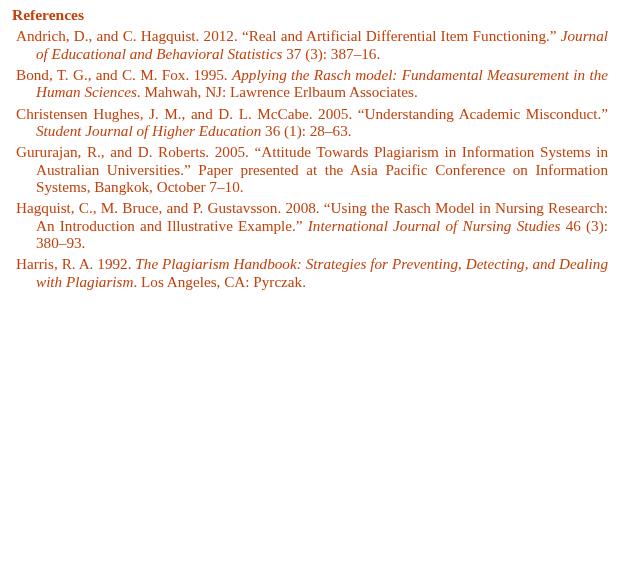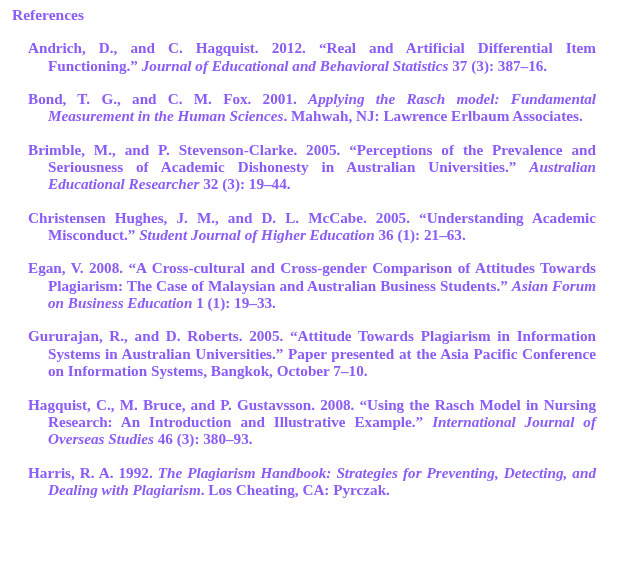--- a/index.html
+++ b/index.html
@@ -1,46 +1,44 @@
 <!DOCTYPE html>
 <html><head>
 <meta charset="utf-8">
 <style>
   html, body { margin: 0; padding: 0; background: #ffffff; }
   body { width: 631px; height: 578px; overflow: hidden; position: relative; }
   .page {
     position: absolute; left: 12px; top: 6px; width: 600px;
-    font-family: "Liberation Serif", serif; color: #8b5cf6;
+    font-family: "Liberation Serif", serif; color: #c2410c;
     font-size: 15.2px; line-height: 17.35px;
   }
   .heading { font-weight: bold; font-size: 15.5px; margin: 0 0 0 0; }
   .ref {
     padding-left: 20px; text-indent: -20px;
-    text-align: justify; margin: 16px; font-weight: bold;
+    text-align: justify; margin: 4px;
   }
   i { font-style: italic; }
 </style>
 </head>
 <body>
 
 <div class="page">
   <div class="heading">References</div>
 
   <p class="ref"><span>Andrich, D., and C. Hagquist. 2012. “Real and Artificial Differential Item Functioning.” </span><i>Journal of Educational and Behavioral Statistics</i><span> 37 (3): 387–16.</span></p>
 
 
-  <p class="ref"><span>Bond, T. G., and C. M. Fox. 2001. </span><i>Applying the Rasch model: Fundamental Measurement in the Human Sciences</i><span>. Mahwah, NJ: Lawrence Erlbaum Associates.</span></p>
-
-  <p class="ref"><span>Brimble, M., and P. Stevenson-Clarke. 2005. “Perceptions of the Prevalence and Seriousness of Academic Dishonesty in Australian Universities.” </span><i>Australian Educational Researcher</i><span> 32 (3): 19–44.</span></p>
-
-  <p class="ref"><span>Christensen Hughes, J. M., and D. L. McCabe. 2005. “Understanding Academic Misconduct.” </span><i>Student Journal of Higher Education</i><span> 36 (1): 21–63.</span></p>
+  <p class="ref"><span>Bond, T. G., and C. M. Fox. 1995. </span><i>Applying the Rasch model: Fundamental Measurement in the Human Sciences</i><span>. Mahwah, NJ: Lawrence Erlbaum Associates.</span></p>
 
 
-  <p class="ref"><span>Egan, V. 2008. “A Cross-cultural and Cross-gender Comparison of Attitudes Towards Plagiarism: The Case of Malaysian and Australian Business Students.” </span><i>Asian Forum on Business Education</i><span> 1 (1): 19–33.</span></p>
+  <p class="ref"><span>Christensen Hughes, J. M., and D. L. McCabe. 2005. “Understanding Academic Misconduct.” </span><i>Student Journal of Higher Education</i><span> 36 (1): 28–63.</span></p>
+
+
 
 
   <p class="ref"><span>Gururajan, R., and D. Roberts. 2005. “Attitude Towards Plagiarism in Information Systems in Australian Universities.” Paper presented at the Asia Pacific Conference on Information Systems, Bangkok, October 7–10.</span><i></i><span></span></p>
 
 
-  <p class="ref"><span>Hagquist, C., M. Bruce, and P. Gustavsson. 2008. “Using the Rasch Model in Nursing Research: An Introduction and Illustrative Example.” </span><i>International Journal of Overseas Studies</i><span> 46 (3): 380–93.</span></p>
+  <p class="ref"><span>Hagquist, C., M. Bruce, and P. Gustavsson. 2008. “Using the Rasch Model in Nursing Research: An Introduction and Illustrative Example.” </span><i>International Journal of Nursing Studies</i><span> 46 (3): 380–93.</span></p>
 
-  <p class="ref"><span>Harris, R. A. 1992. </span><i>The Plagiarism Handbook: Strategies for Preventing, Detecting, and Dealing with Plagiarism</i><span>. Los Cheating, CA: Pyrczak.</span></p>
+  <p class="ref"><span>Harris, R. A. 1992. </span><i>The Plagiarism Handbook: Strategies for Preventing, Detecting, and Dealing with Plagiarism</i><span>. Los Angeles, CA: Pyrczak.</span></p>
 </div>
 
 </body></html>

